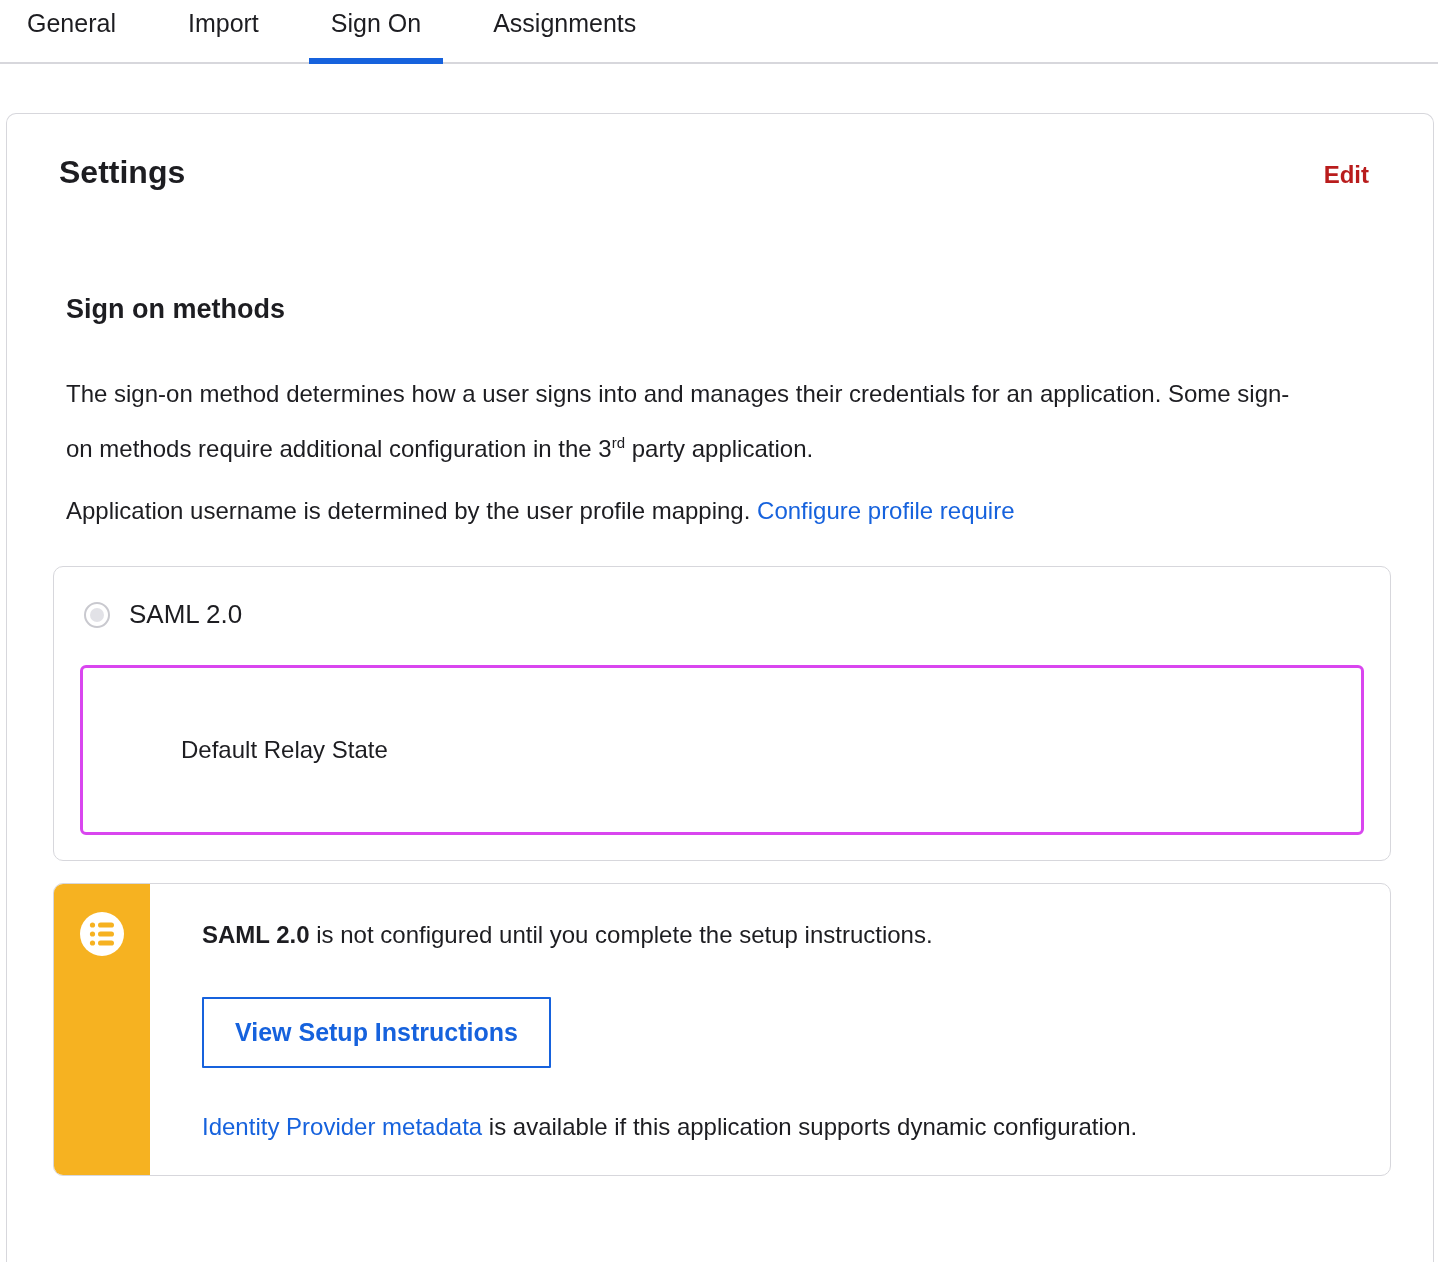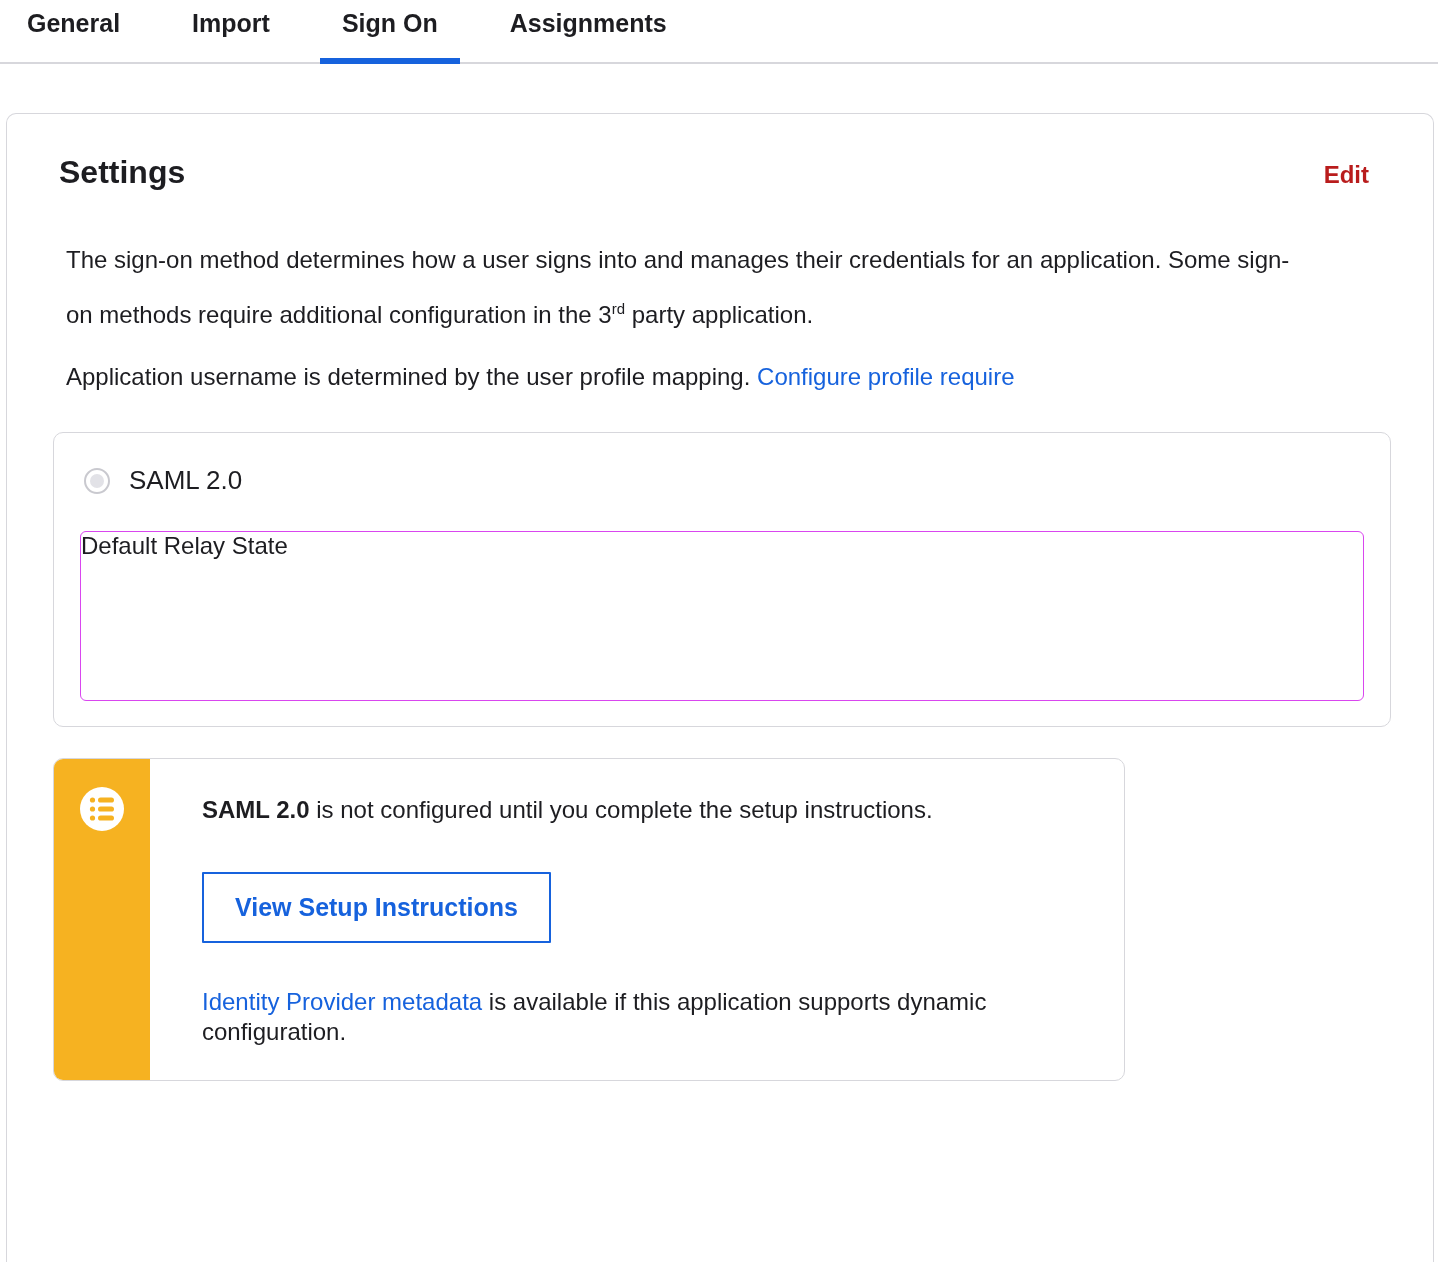--- a/index.html
+++ b/index.html
@@ -14,21 +14,21 @@
   
   .tabbar {
     display: flex;
     align-items: flex-end;
     border-bottom: 2px solid #d7d7dc;
     padding-left: 5px;
     height: 64px;
   }
   .tab {
     font-size: 25px;
-    font-weight: bold;
+    font-weight: normal;
     color: #1d1d21;
     padding: 10px 22px 24px 22px;
     margin-right: 28px;
     cursor: pointer;
     position: relative;
     white-space: nowrap;
   }
   .tab.active::after {
     content: "";
     position: absolute;
@@ -123,33 +123,35 @@
     height: 14px;
     border-radius: 50%;
     background: #e2e2e7;
   }
   .radio-label {
     font-size: 26px;
     margin-left: 19px;
   }
   .fieldset {
     margin-top: 35px;
-    border: 1px solid #d946ef;
+    border: 3px solid #d946ef;
     border-radius: 6px;
     height: 170px;
     display: flex;
+    align-items: center;
+    padding-left: 98px;
   }
   .field-label { font-size: 24px; }
 
   
   .callout {
-    margin-top: 31px;
+    margin-top: 22px;
     border: 1px solid #d7d7dc;
     border-radius: 10px;
-    width: 1072px;
+    width: 1338px;
     min-height: 285px;
     display: flex;
     overflow: hidden;
     background: #fff;
   }
   .callout-stripe {
     flex: 0 0 96px;
     background: #f6b221;
     display: flex;
     justify-content: center;
@@ -192,20 +194,21 @@
     <div class="tab">Assignments</div>
   </div>
 
   <div class="card">
 
     <div class="card-header">
       <div class="card-title">Settings</div>
       <a class="edit-link">Edit</a>
     </div>
 
+    <div class="section-heading">Sign on methods</div>
 
     <p class="para"><span>The sign-on method determines how a user signs into and manages their credentials for an application. Some sign-on methods require additional configuration in the 3</span><sup>rd</sup><span> party application.</span></p>
 
     <p class="para-2"><span>Application username is determined by the user profile mapping. </span><a class="inline-link">Configure profile require</a></p>
 
     <div class="method-box">
       <div class="radio-row">
         <span class="radio">
             <span class="dot"></span>
           </span>

